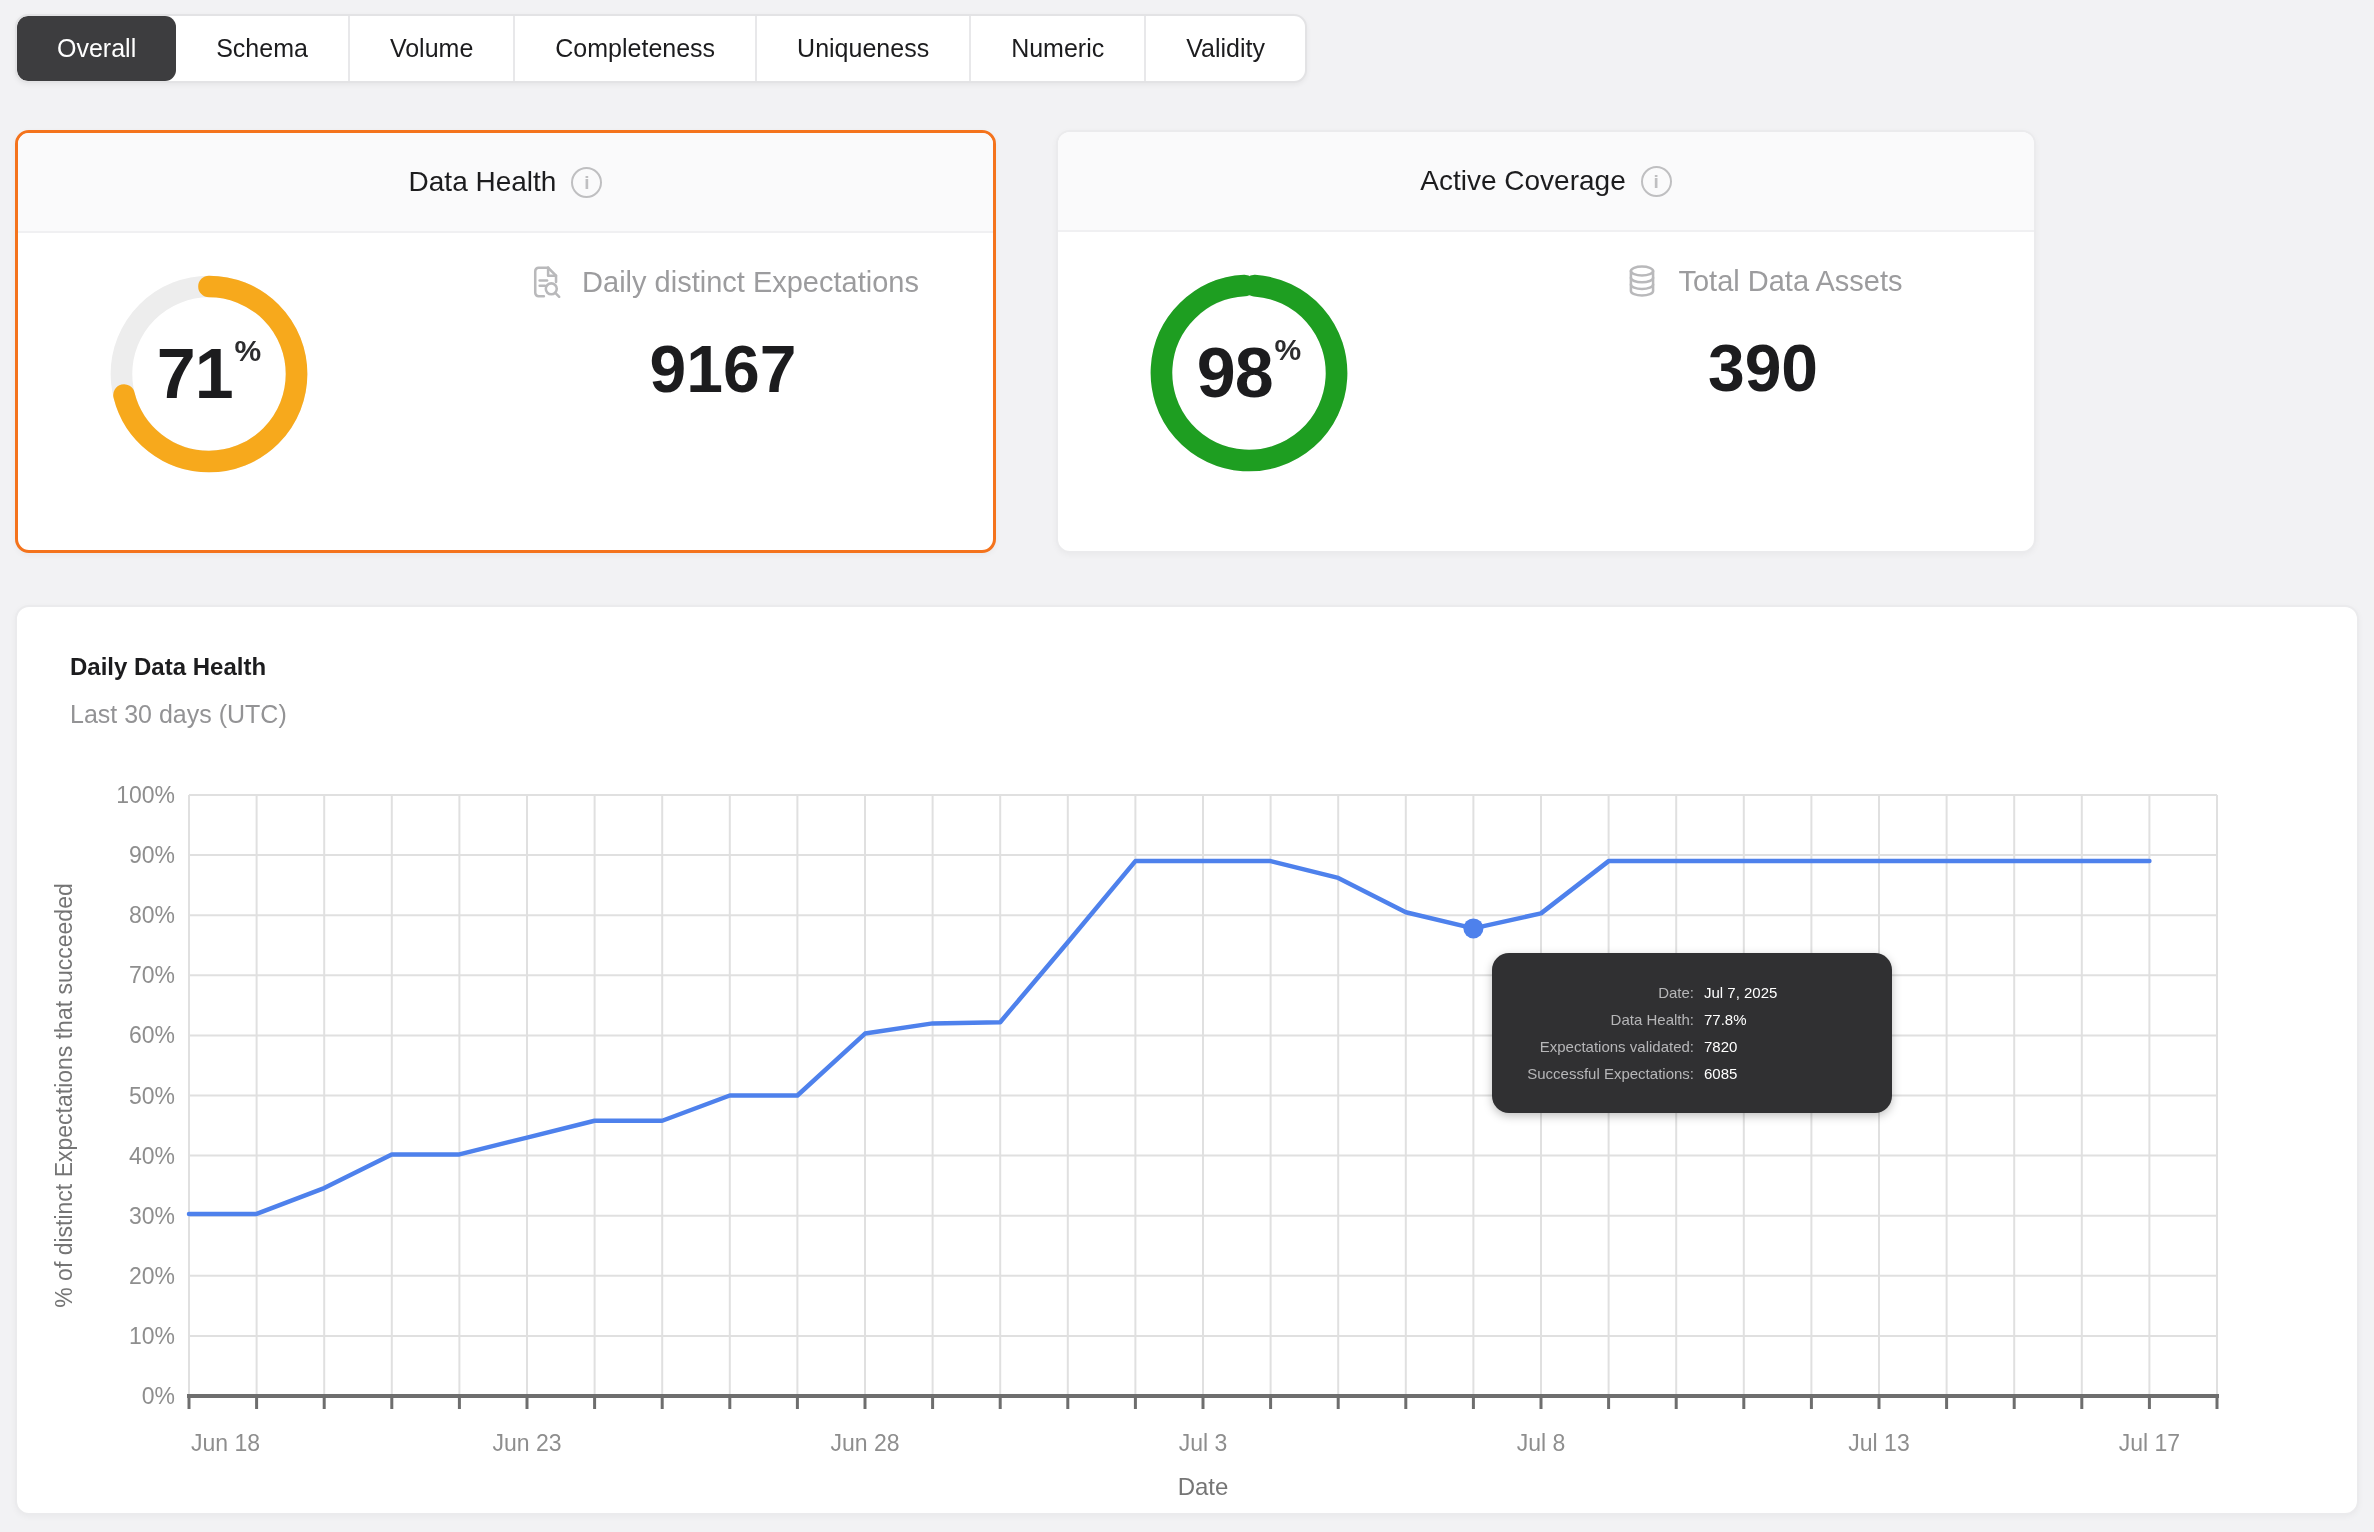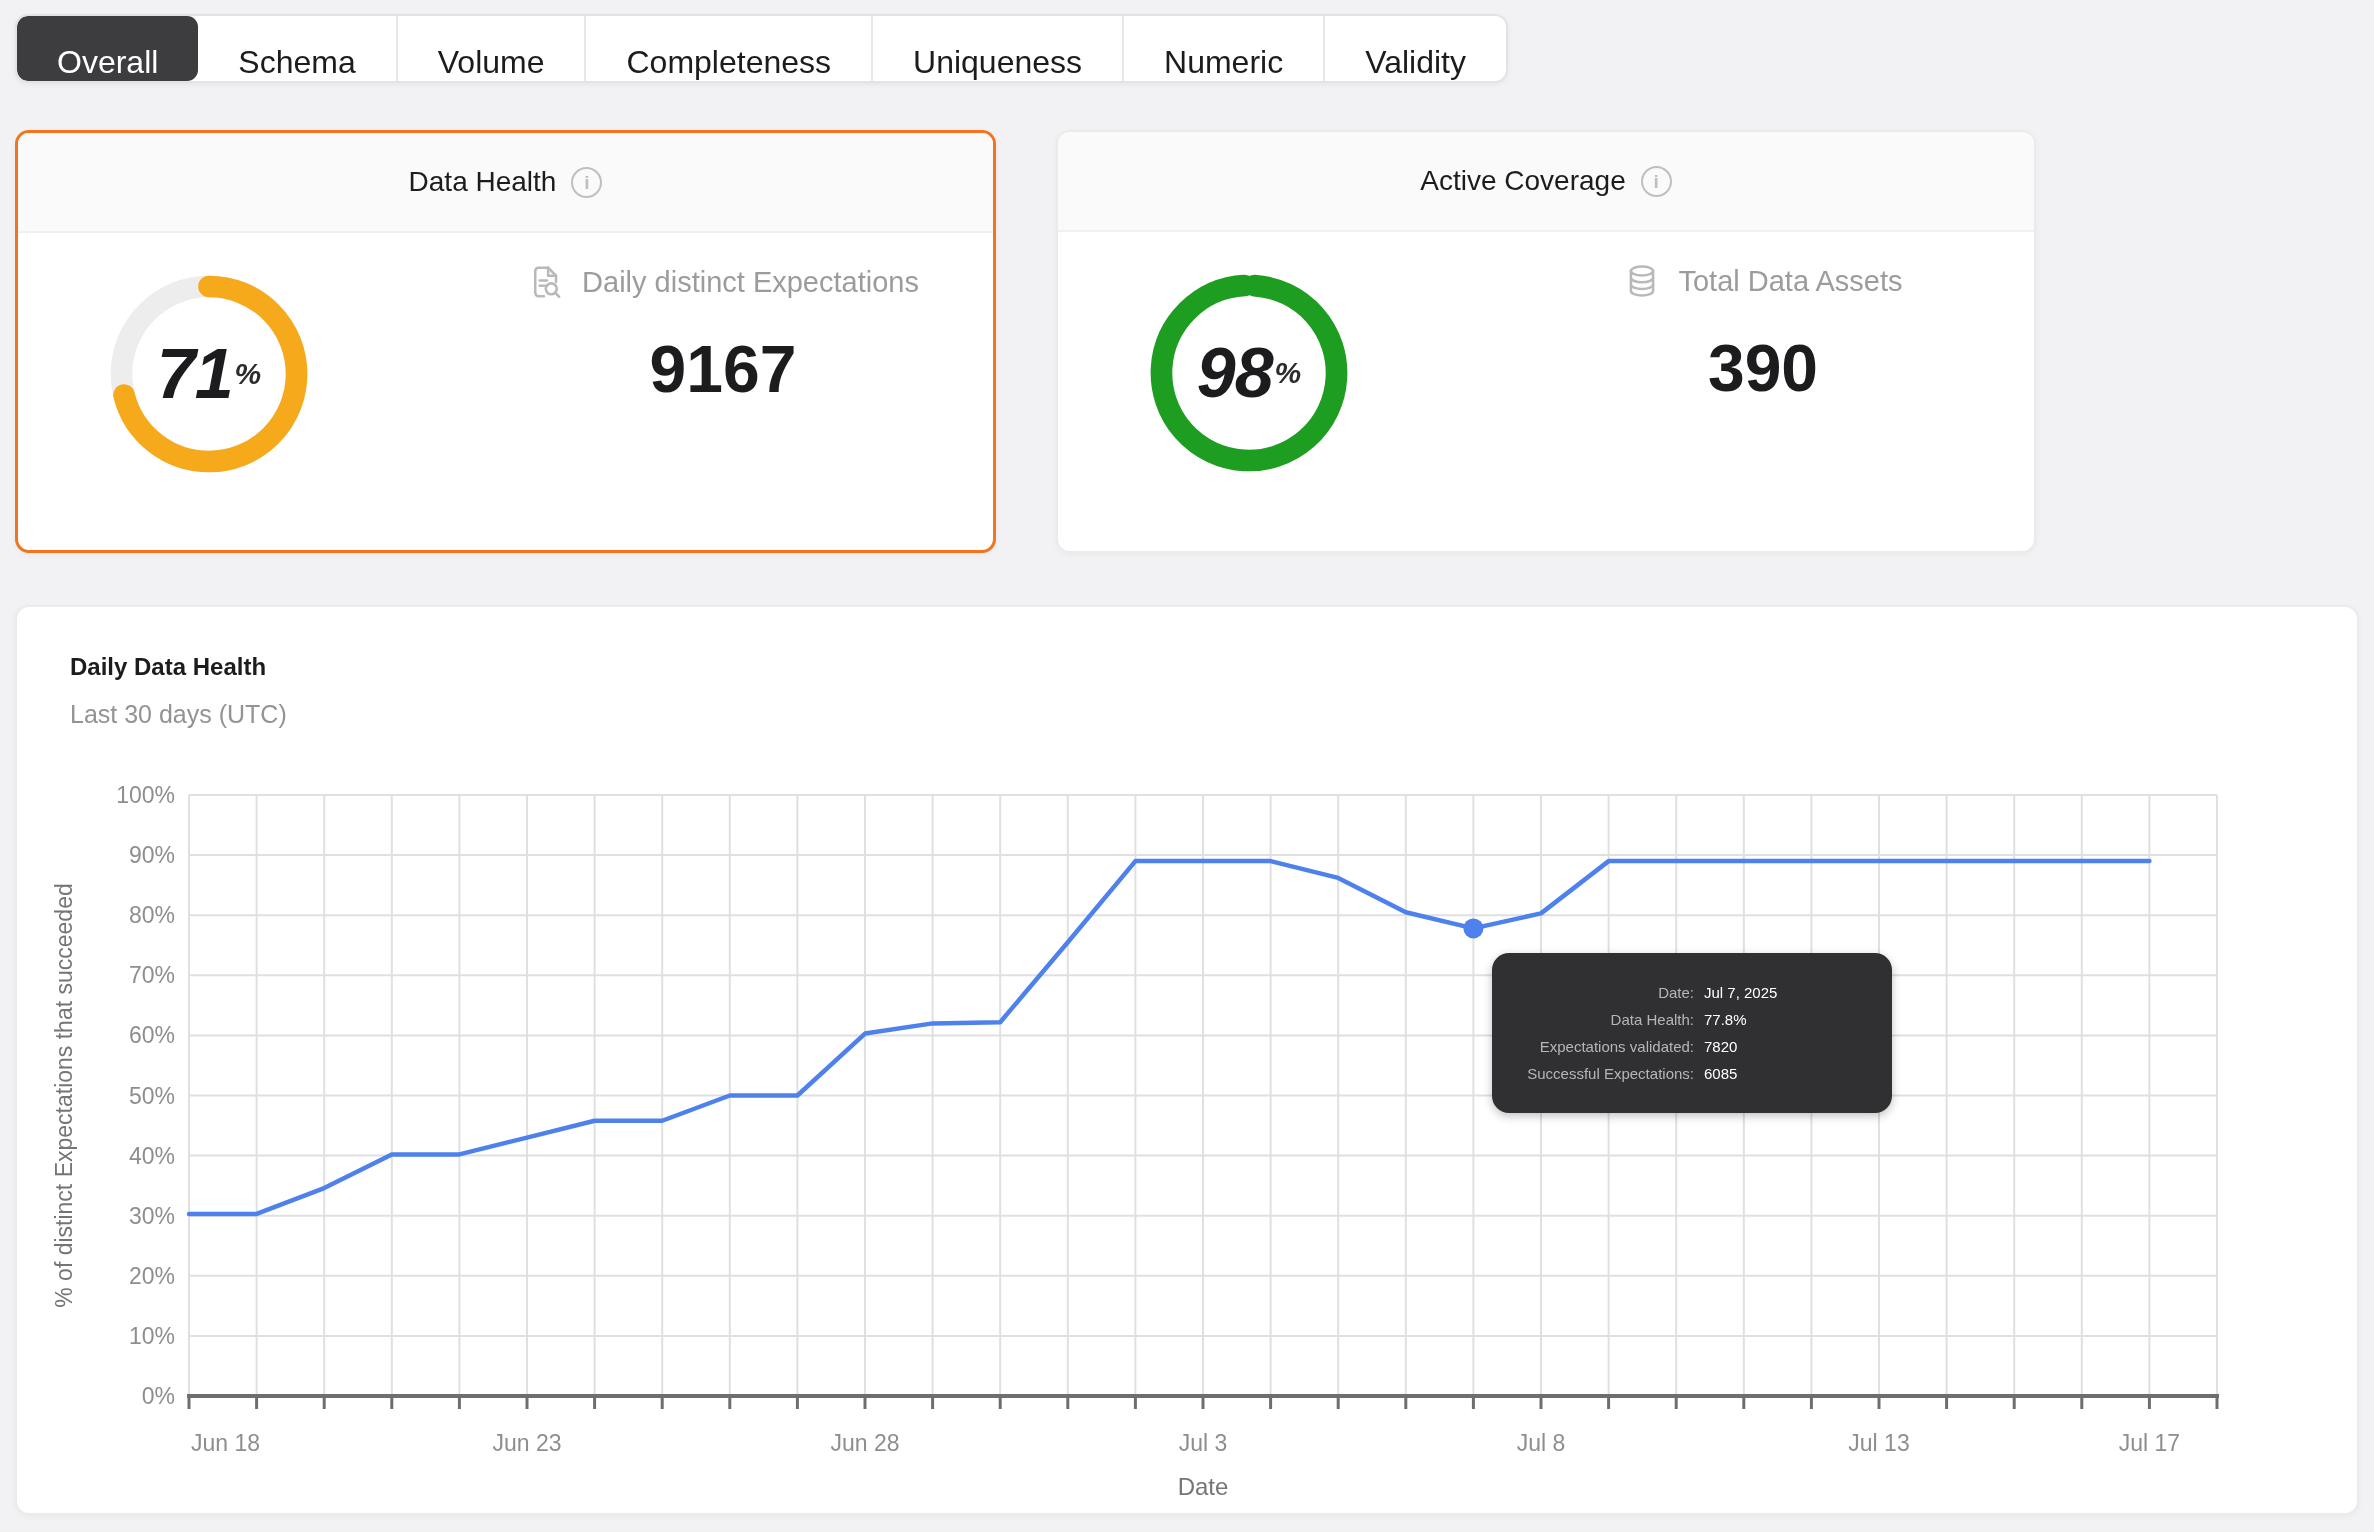--- a/index.html
+++ b/index.html
@@ -4,21 +4,21 @@
 <style>
   * { box-sizing: border-box; margin: 0; padding: 0; }
   html,body { background:#F2F2F4; }
   body { font-family:"Liberation Sans", sans-serif; color:#1c1c1e; }
   .page { position:relative; width:2374px; height:1532px; overflow:hidden; background:#F2F2F4; }
 
   
   .tabbar { position:absolute; left:15px; top:14px; display:inline-flex; background:#fff;
             border:2px solid #E3E3E5; border-radius:13px; overflow:hidden; height:69px;
             box-shadow:0 2px 5px rgba(0,0,0,0.05); }
-  .tab { display:flex; align-items:flex-end; padding:0 40px; font-size:32px; color:#1c1c1e;
+  .tab { display:flex; align-items:center; padding:0 40px; font-size:25px; color:#1c1c1e;
          border-right:2px solid #E8E8EA; cursor:default; white-space:nowrap; }
   .tab:last-child { border-right:none; }
   .tab.selected { background:#3D3D3F; color:#fff; border-right:none; border-radius:11px; }
 
   
   .card { position:absolute; top:130px; height:423px; background:#fff; border-radius:14px;
           border:2px solid #EBEBED; box-shadow:0 2px 6px rgba(0,0,0,0.04); overflow:hidden; }
   #card-data-health { left:15px; width:981px; border-width:3px; }
   #card-active-coverage { left:1056px; width:980px; }
   .card-header { height:100px; background:#FAFAFB; border-bottom:2px solid #F0F0F2;
@@ -26,21 +26,21 @@
   .card-title { font-size:28px; font-weight:400; }
   .info-icon { width:31px; height:31px; border:2.5px solid #BFBFC1; border-radius:50%;
                color:#BFBFC1; display:flex; align-items:center; justify-content:center;
                font-size:19px; font-weight:700; line-height:1; }
   .card-body { position:relative; height:321px; }
   .ring-wrap { position:absolute; left:88px; top:38px; width:206px; height:206px; }
   .ring { width:100%; height:100%; }
   .ring circle { fill:none; stroke-width:21; }
   .ring .arc { stroke-linecap:round; }
   .ring-center { position:absolute; inset:0; display:flex; align-items:center; justify-content:center; }
-  .ring-center .inner { display:flex; align-items:center;font-style:italic; }
+  .ring-center .inner { display:flex; align-items:flex-start; }
   .ring-number { font-size:70px; font-weight:700; letter-spacing:-1px; }
   .ring-sign { font-size:30px; font-weight:600; color:#2c2c2e; margin-left:2px; }
   .metric { position:absolute; left:445px; width:520px; top:30px; text-align:center; }
   .metric-label-row { display:flex; justify-content:center; align-items:center; gap:17px;
                       color:#9C9C9E; font-size:29px; }
   .metric-icon { flex:0 0 auto; display:block; }
   .metric-value { font-size:66px; font-weight:700; margin-top:30px; }
 
   
   #chart-card { position:absolute; left:15px; top:605px; width:2344px; height:910px;

